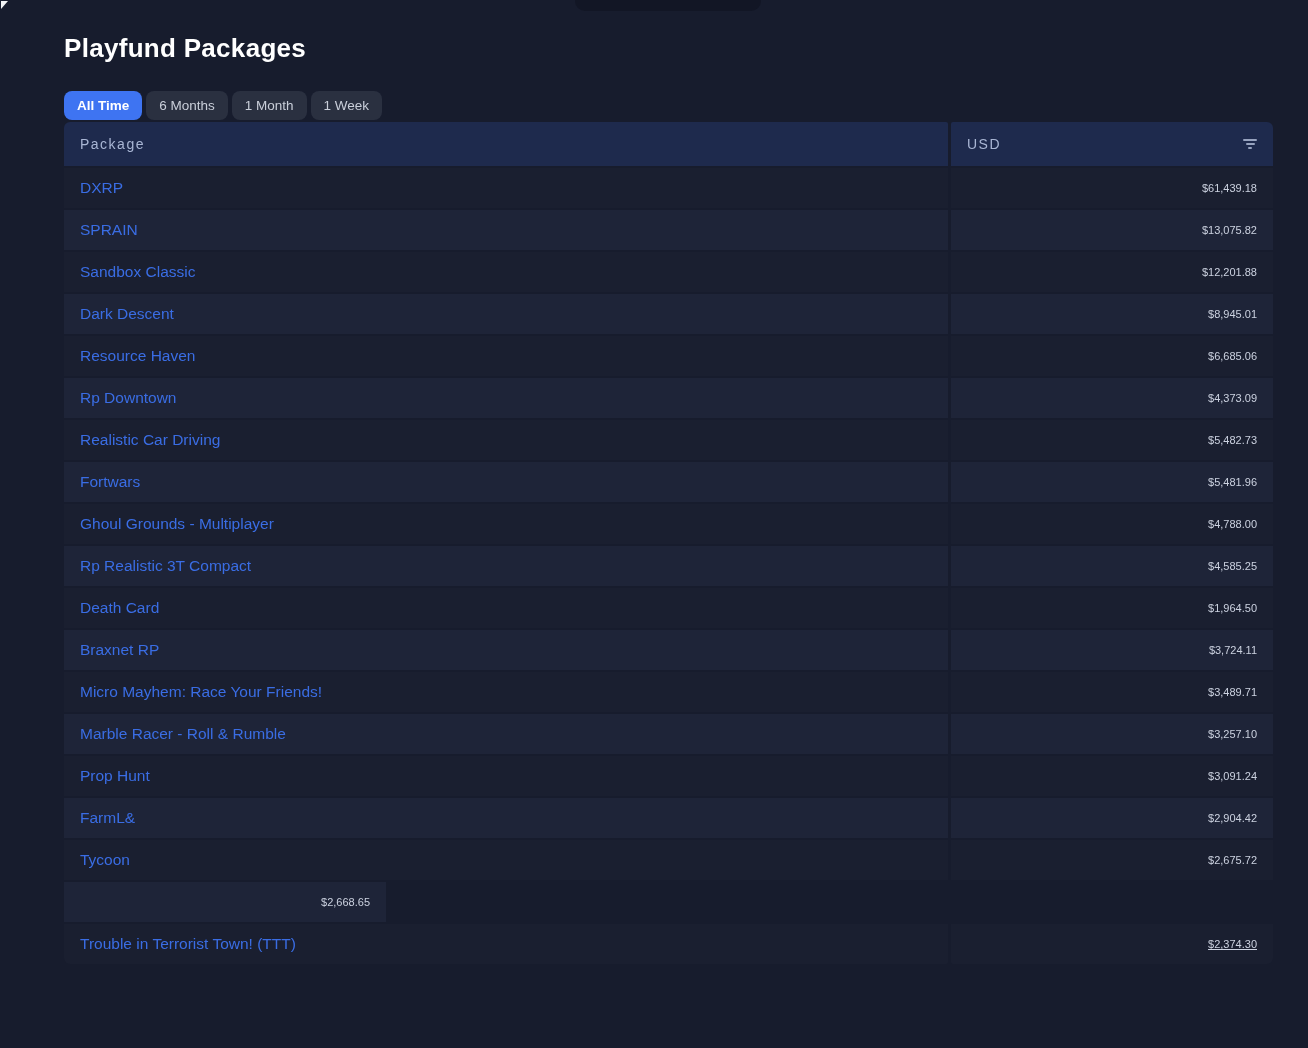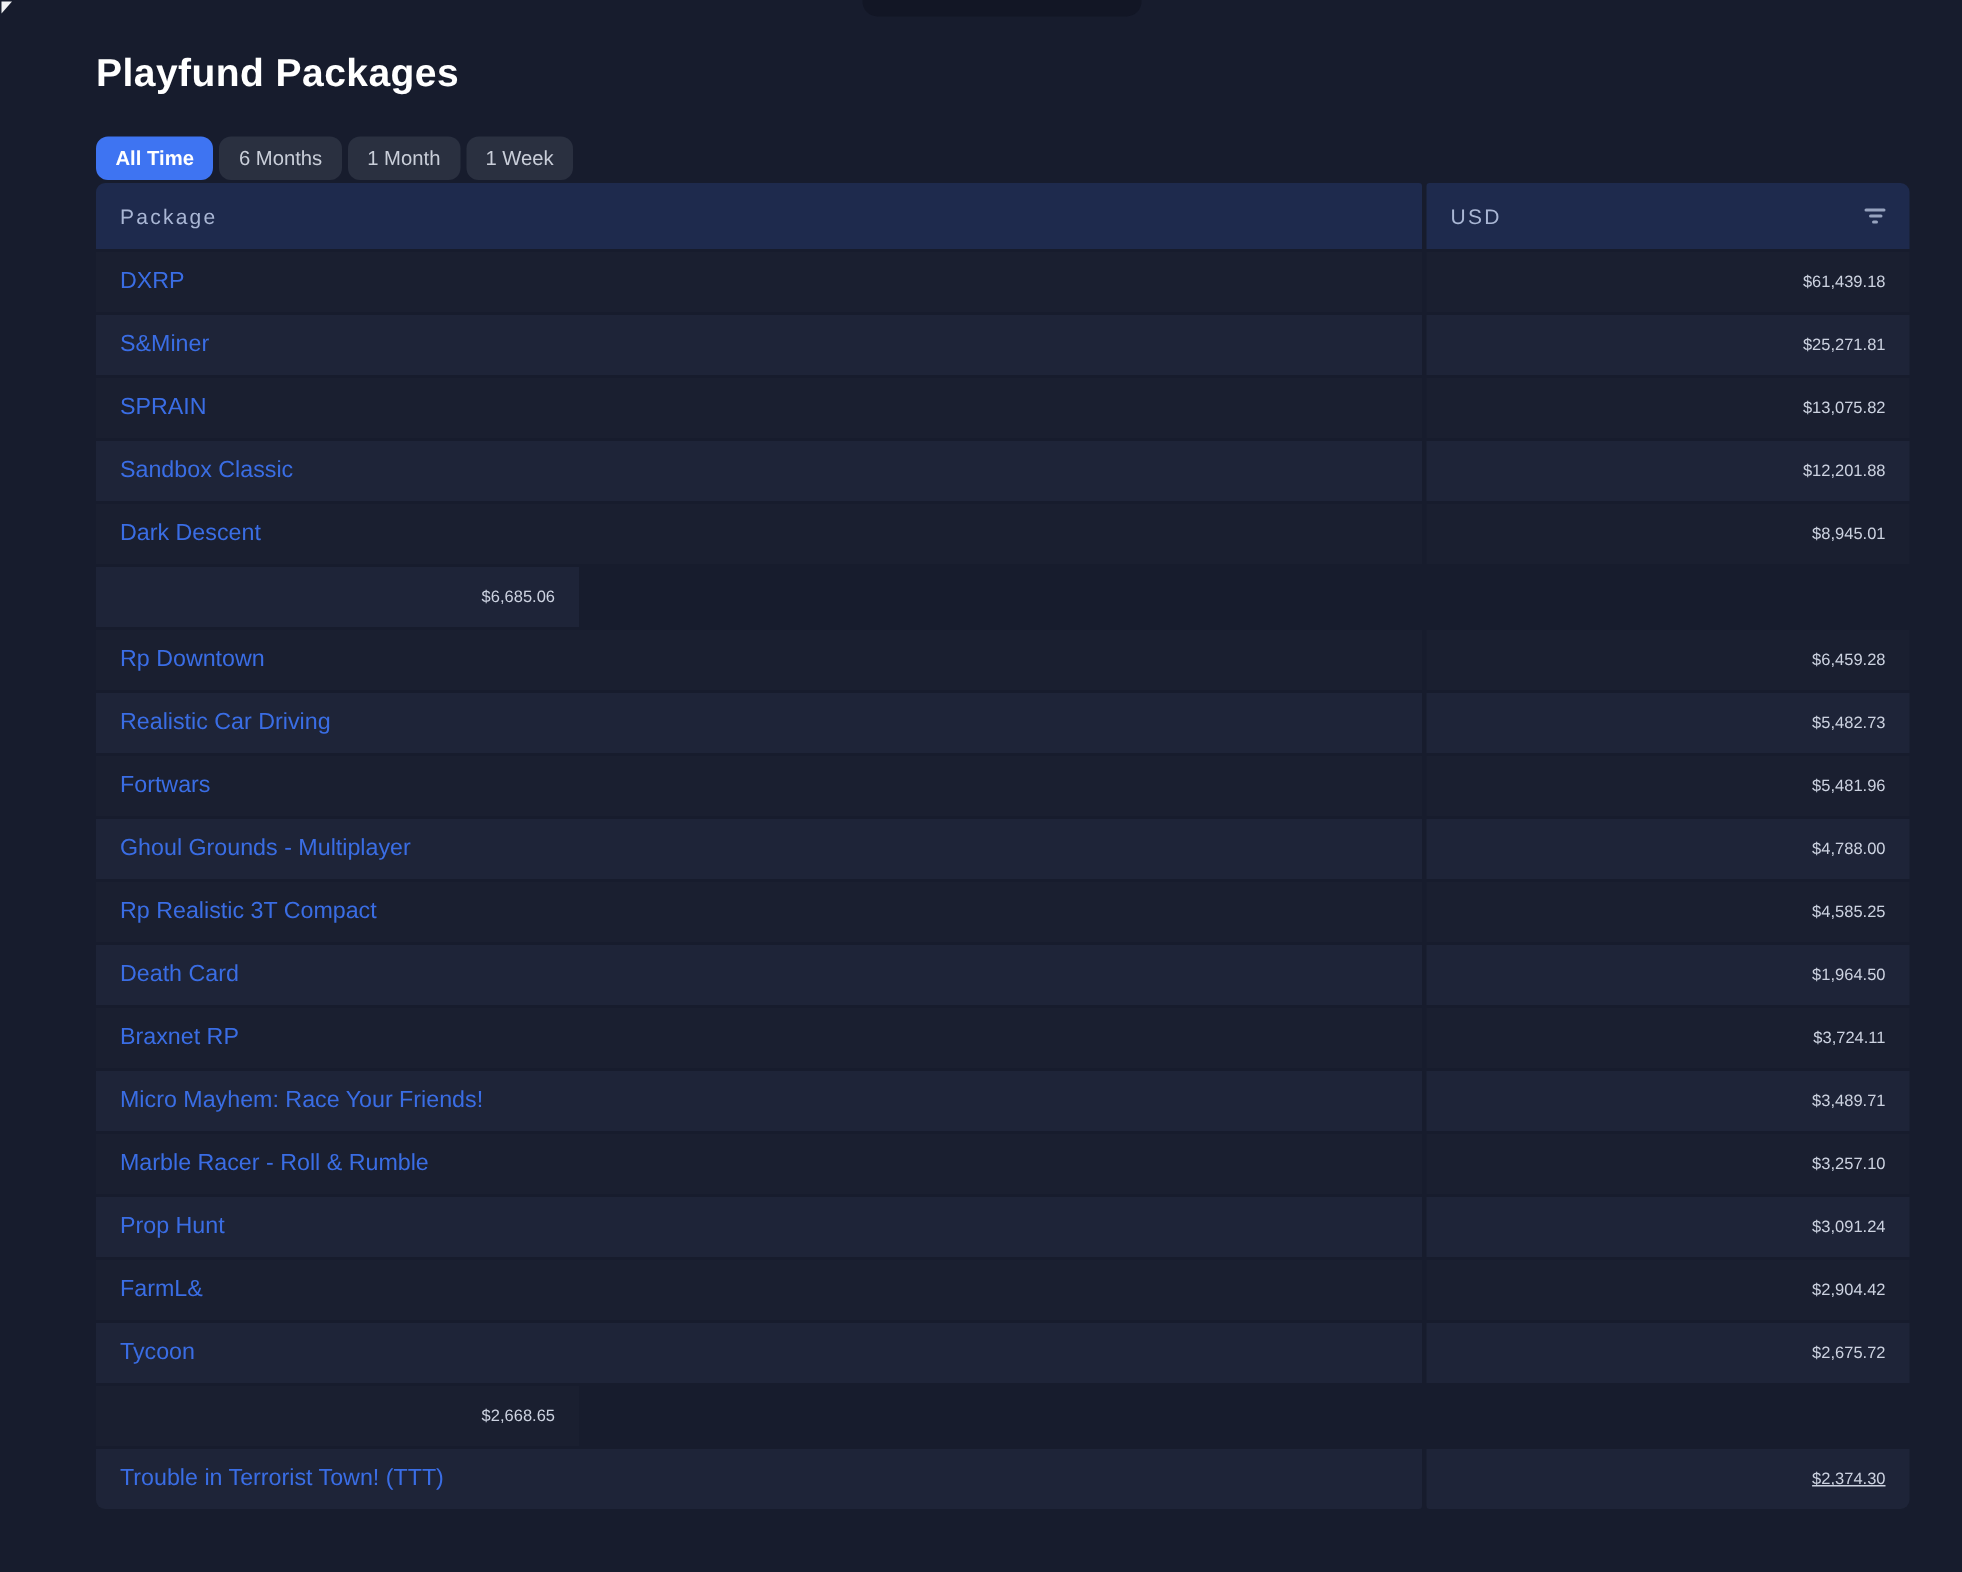--- a/index.html
+++ b/index.html
@@ -100,41 +100,38 @@
       </span>
     </div>
   </div>
 
   <div class="tbody">
     <div class="row">
       <div class="cell pkg">DXRP</div>
       <div class="cell usd">$61,439.18</div>
     </div>
     <div class="row">
-      <div class="cell pkg">S&amp;Miner</div>
-      <div class="cell usd">$25,271.81</div>
-    </div>
-    <div class="row">
       <div class="cell pkg">SPRAIN</div>
       <div class="cell usd">$13,075.82</div>
     </div>
     <div class="row">
       <div class="cell pkg">Sandbox Classic</div>
       <div class="cell usd">$12,201.88</div>
     </div>
     <div class="row">
       <div class="cell pkg">Dark Descent</div>
       <div class="cell usd">$8,945.01</div>
     </div>
     <div class="row">
+      <div class="cell pkg">Resource Haven</div>
       <div class="cell usd">$6,685.06</div>
     </div>
     <div class="row">
       <div class="cell pkg">Rp Downtown</div>
-      <div class="cell usd">$6,459.28</div>
+      <div class="cell usd">$4,373.09</div>
     </div>
     <div class="row">
       <div class="cell pkg">Realistic Car Driving</div>
       <div class="cell usd">$5,482.73</div>
     </div>
     <div class="row">
       <div class="cell pkg">Fortwars</div>
       <div class="cell usd">$5,481.96</div>
     </div>
     <div class="row">

